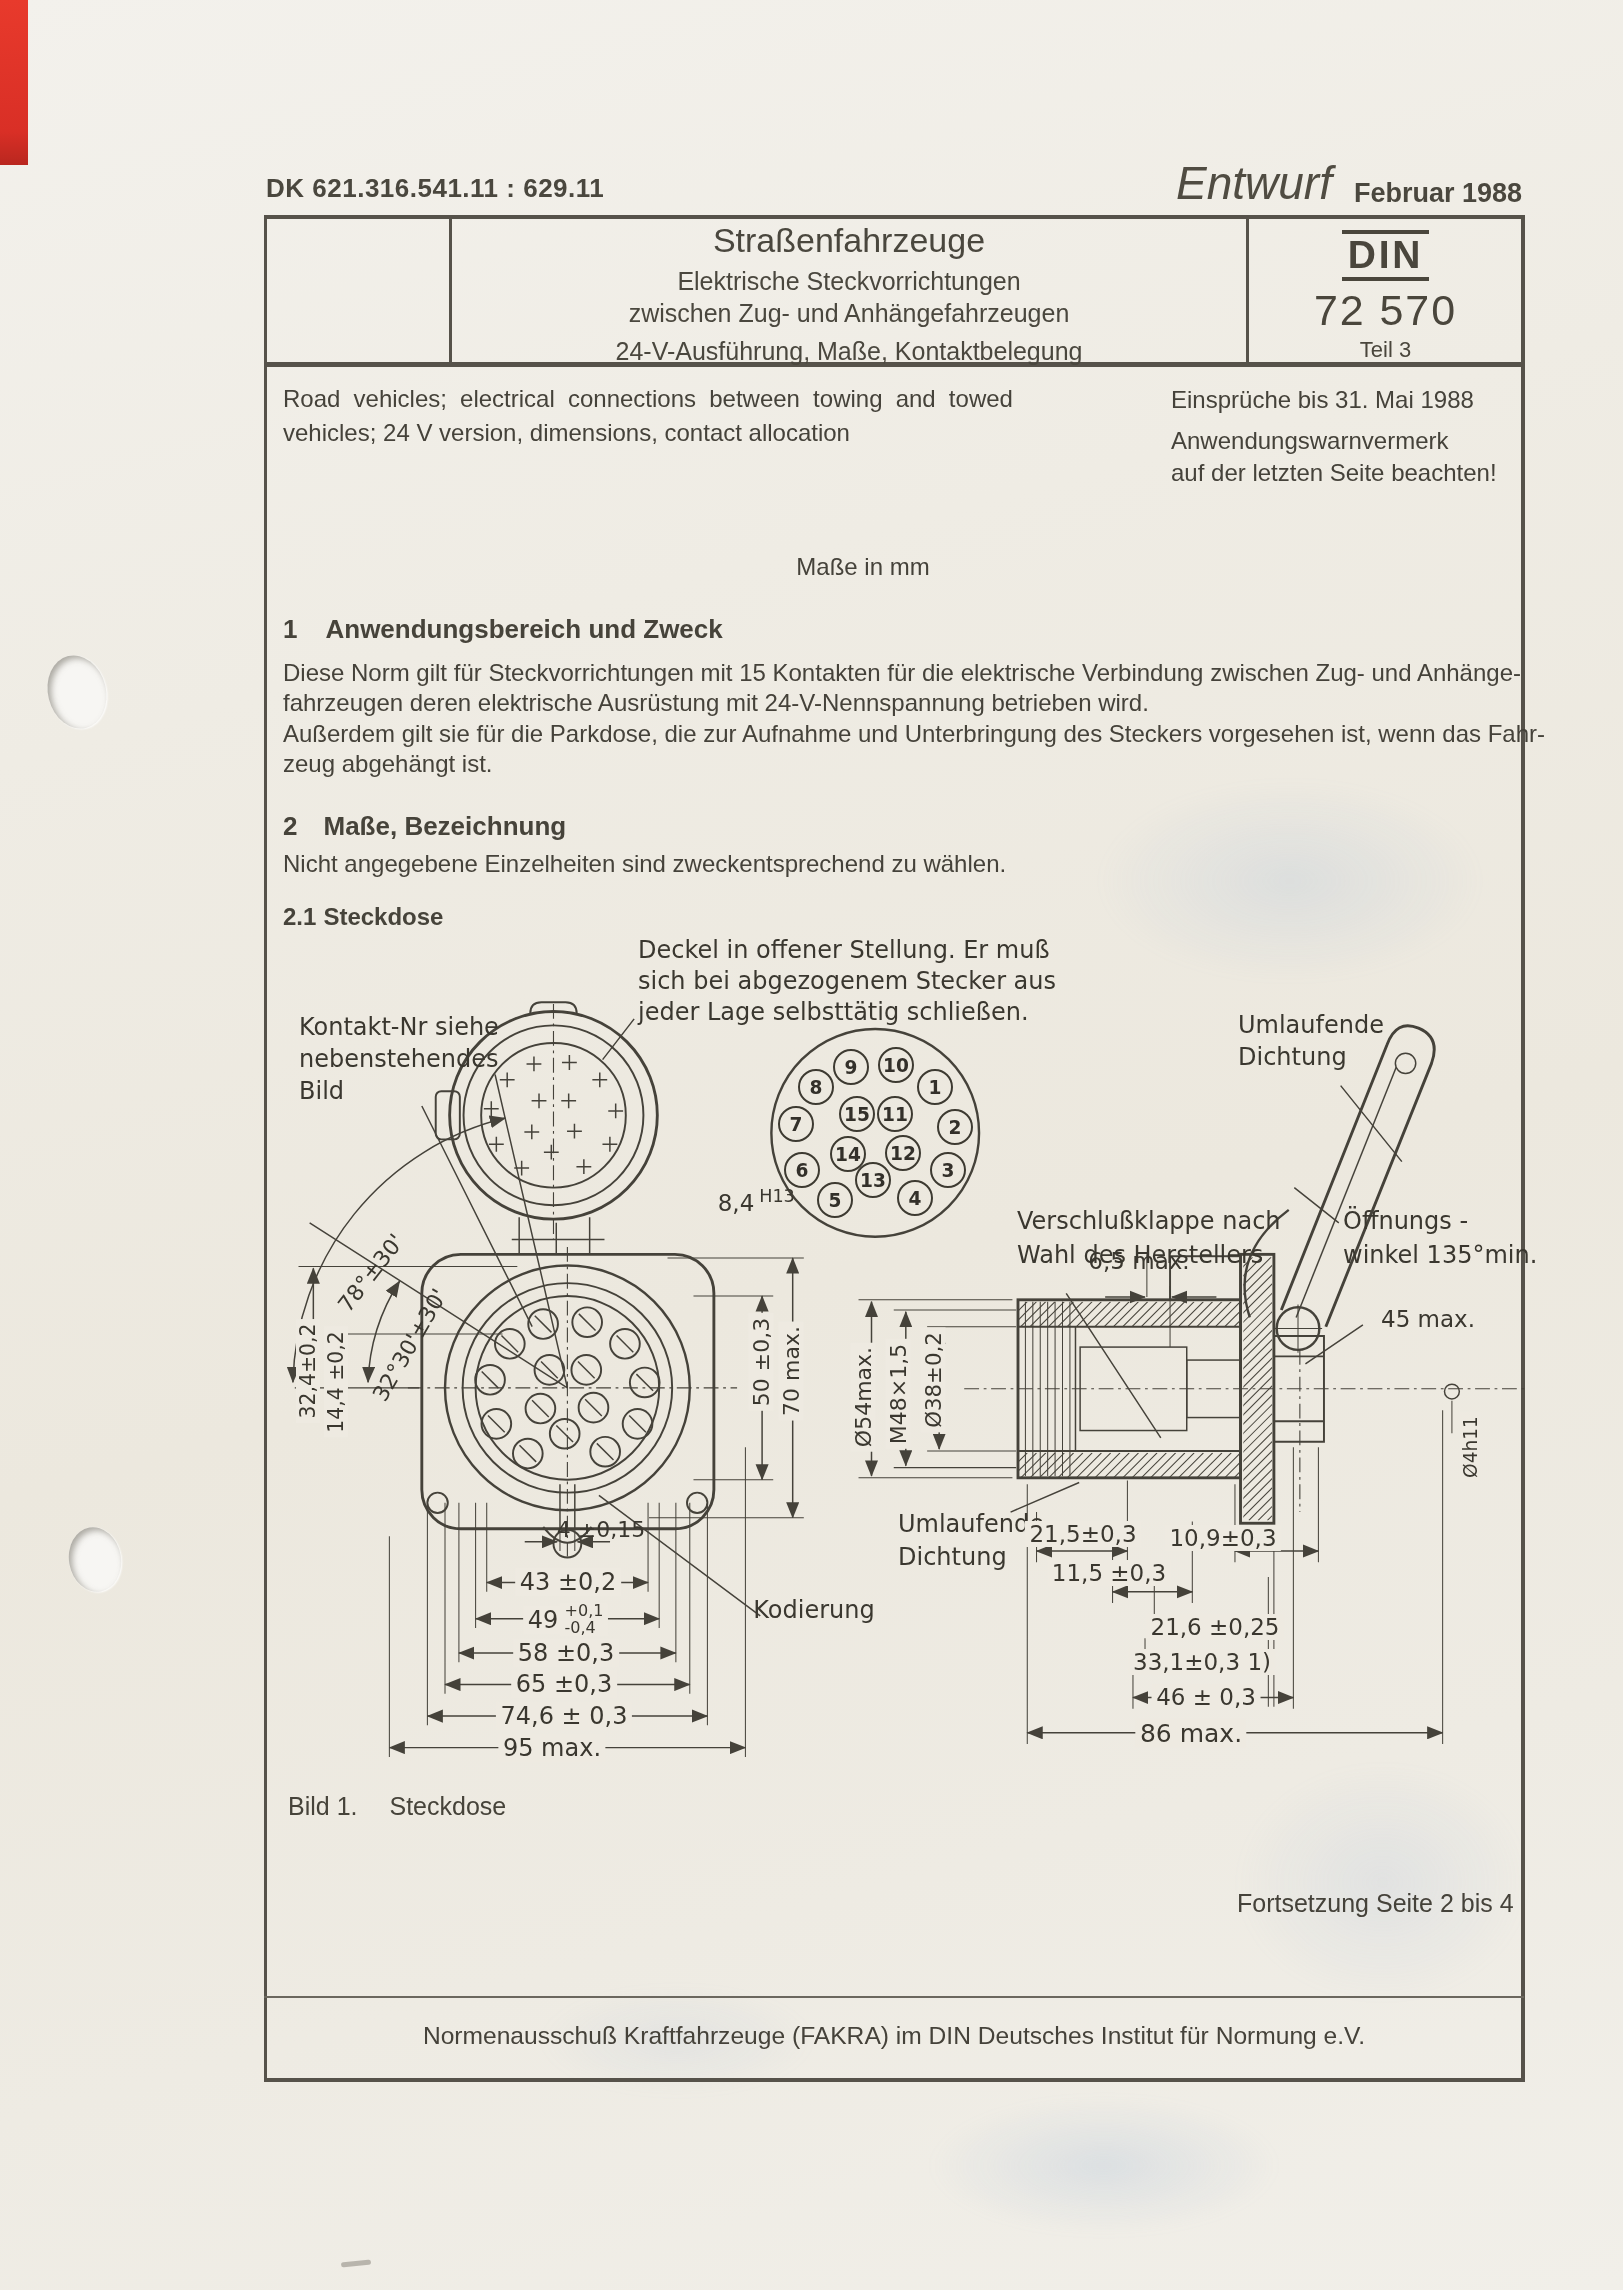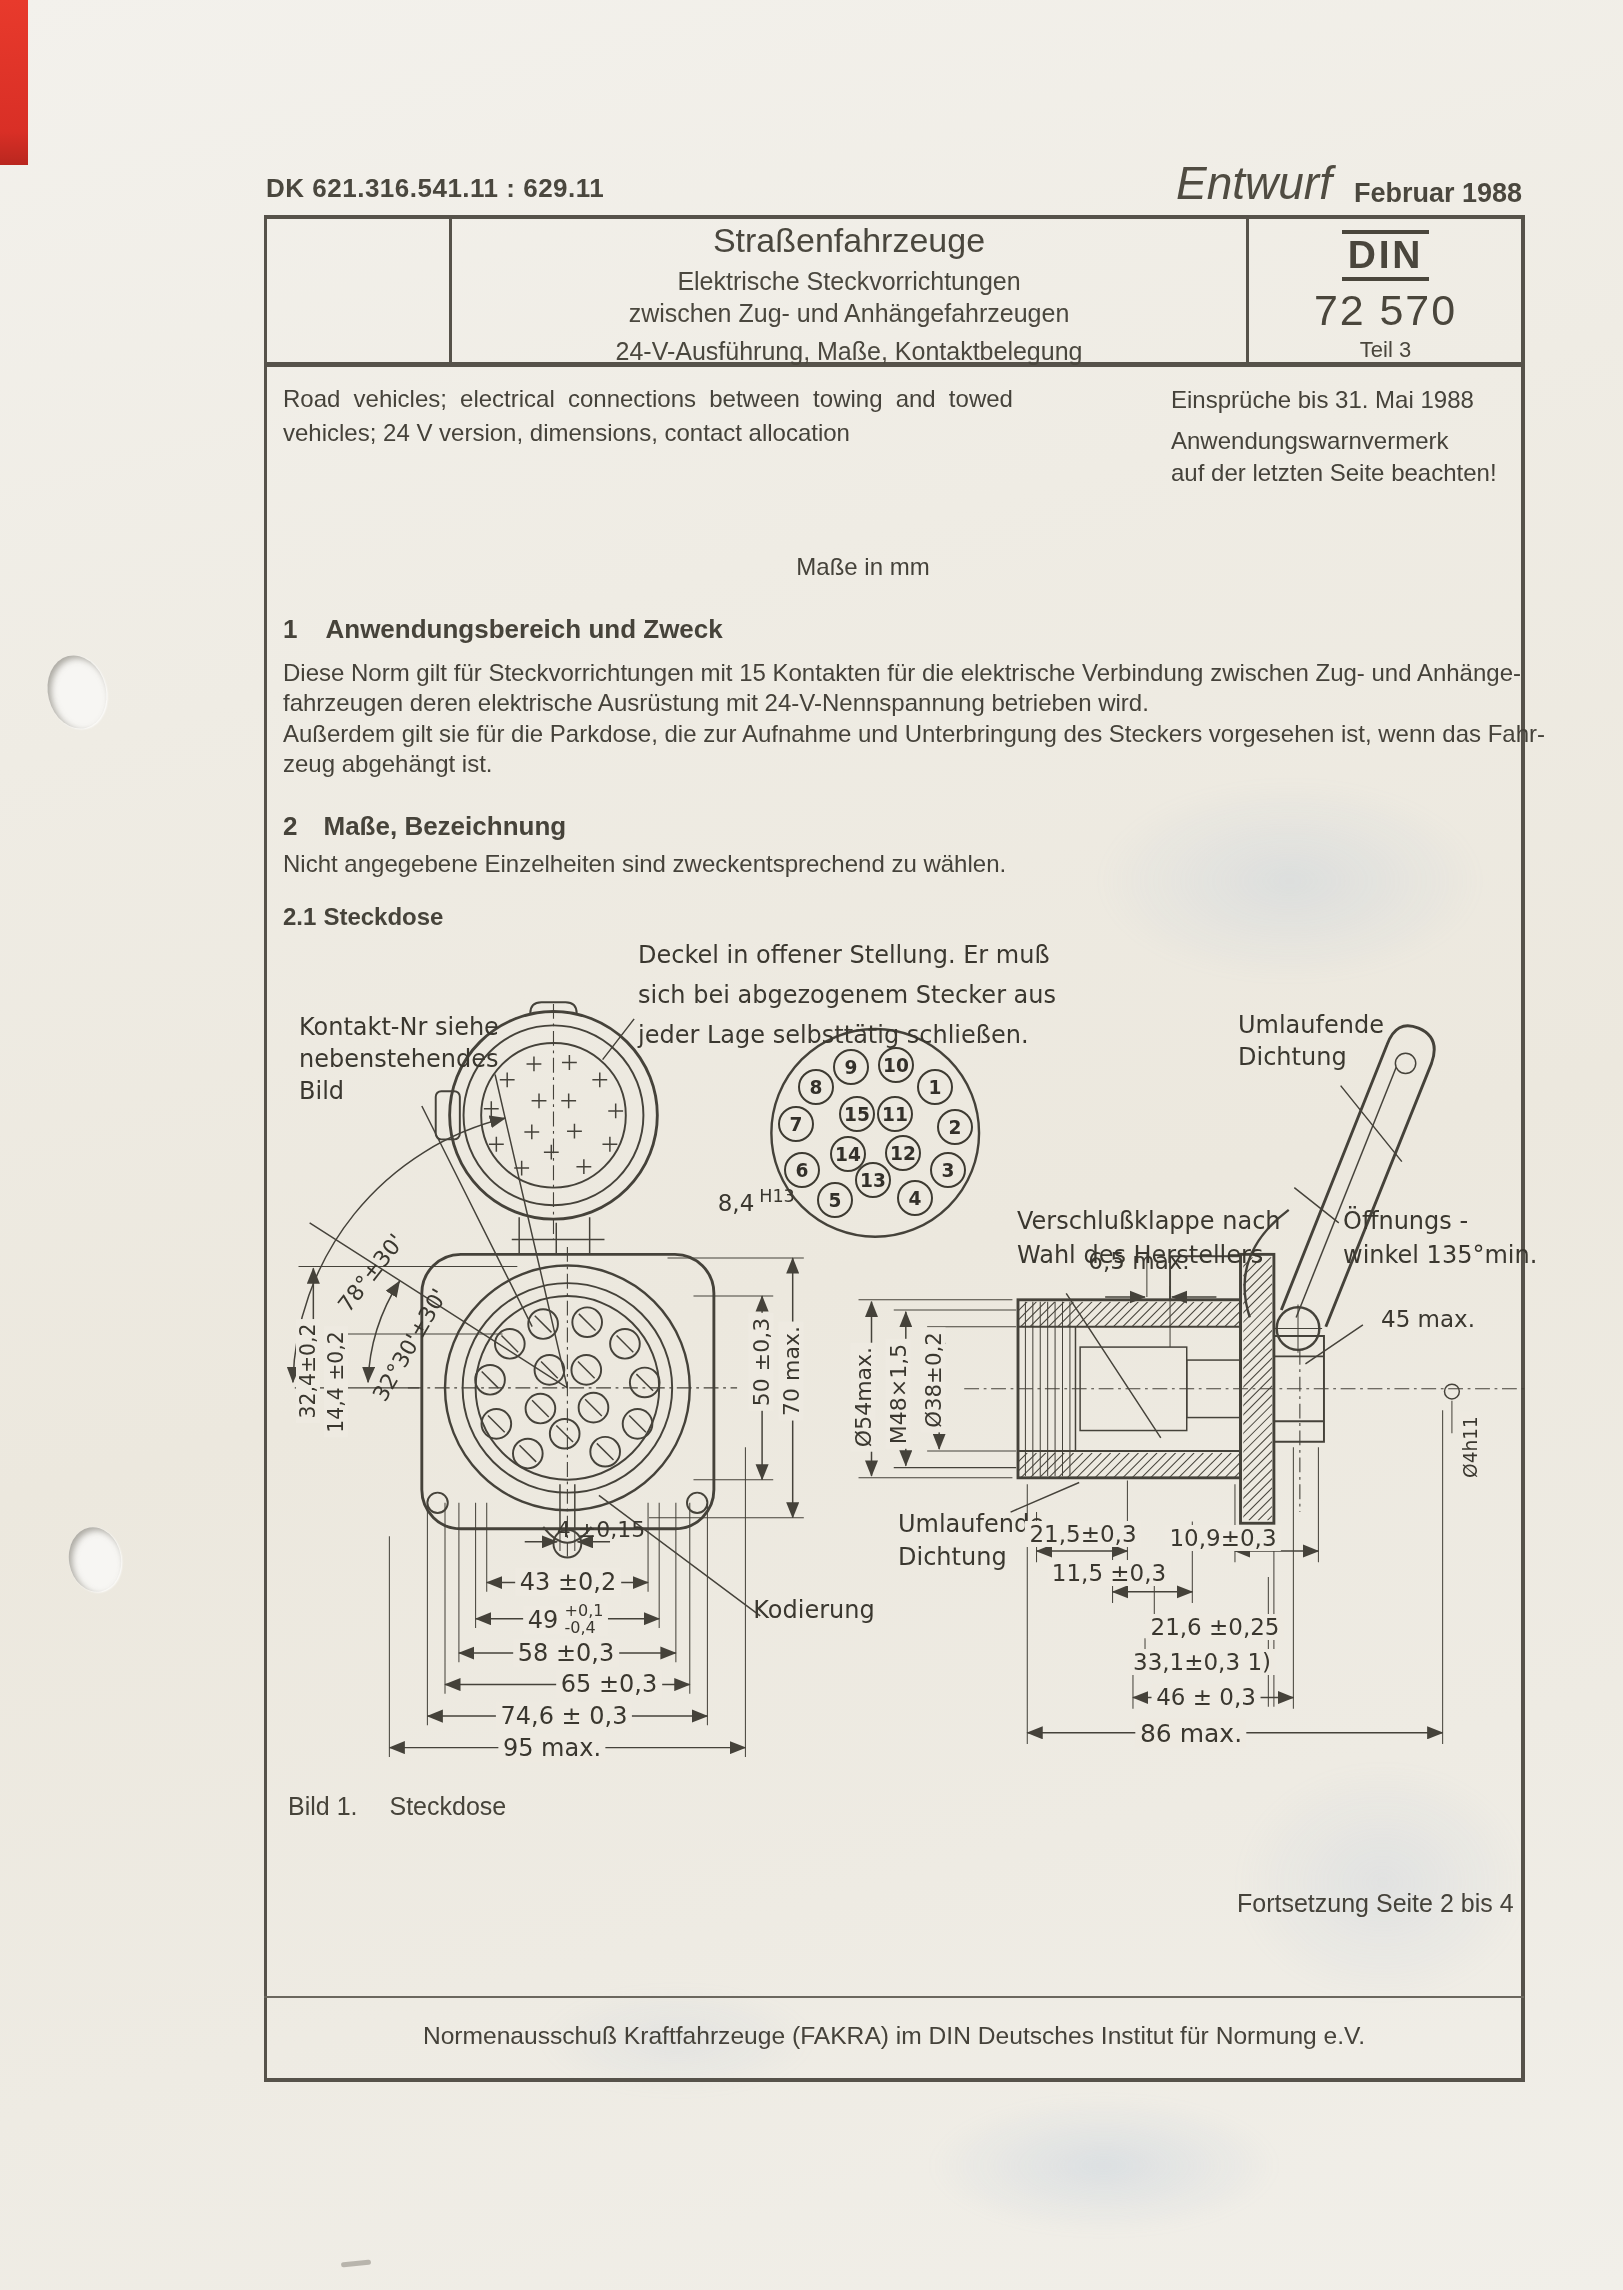--- a/index.html
+++ b/index.html
@@ -364,21 +364,21 @@
       <div class="contact" style="left: 816px; top: 1087px;">8</div>
       <div class="contact" style="left: 851px; top: 1067px;">9</div>
       <div class="contact" style="left: 896px; top: 1065px;">10</div>
       <div class="contact" style="left: 895px; top: 1114px;">11</div>
       <div class="contact" style="left: 903px; top: 1153px;">12</div>
       <div class="contact" style="left: 873px; top: 1180px;">13</div>
       <div class="contact" style="left: 848px; top: 1154px;">14</div>
       <div class="contact" style="left: 857px; top: 1114px;">15</div>
     </div>
   <div id="anno-layer">
-      <div class="anno" style="font-size: 24px; line-height: 40px; left: 638px; top: 935px;">Deckel in offener Stellung. Er muß
+      <div class="anno" style="font-size: 24px; line-height: 31px; left: 638px; top: 935px;">Deckel in offener Stellung. Er muß
 sich bei abgezogenem Stecker aus
 jeder Lage selbsttätig schließen.</div>
       <div class="anno" style="font-size: 24px; line-height: 32px; left: 299px; top: 1011px;">Kontakt-Nr siehe
 nebenstehendes
 Bild</div>
       <div class="anno" style="font-size: 24px; line-height: 32px; left: 1238px; top: 1009px;">Umlaufende
 Dichtung</div>
       <div class="anno" style="font-size: 24px; line-height: 34px; left: 1017px; top: 1204px;">Verschlußklappe nach
 Wahl des Herstellers</div>
       <div class="anno" style="font-size: 24px; line-height: 34px; left: 1343px; top: 1204px;">Öffnungs -
@@ -392,21 +392,21 @@
       <div class="anno bg" style="font-size: 20.4px; left: 308px; top: 1371px; transform: translate(-50%, -50%) rotate(-90deg);">32,4±0,2</div>
       <div class="anno bg" style="font-size: 20.4px; left: 336px; top: 1382px; transform: translate(-50%, -50%) rotate(-90deg);">14,4 ±0,2</div>
       <div class="anno bg" style="font-size: 22px; left: 761px; top: 1362px; transform: translate(-50%, -50%) rotate(-90deg);">50 ±0,3</div>
       <div class="anno bg" style="font-size: 22px; left: 791px; top: 1371px; transform: translate(-50%, -50%) rotate(-90deg);">70 max.</div>
       <div class="anno" style="font-size: 22px; left: 601px; top: 1529px; transform: translate(-50%, -50%) rotate(0deg);">4 ±0,15</div>
       <div class="anno bg" style="font-size: 24px; left: 568px; top: 1582px; transform: translate(-50%, -50%) rotate(0deg);">43 ±0,2</div>
       <div class="anno bg" style="font-size: 24px; left: 543px; top: 1620px; transform: translate(-50%, -50%) rotate(0deg);">49</div>
       <div class="anno bg" style="font-size: 16px; line-height: 16.7px; left: 584px; top: 1620px; transform: translate(-50%, -50%) rotate(0deg);">+0,1
 -0,4</div>
       <div class="anno bg" style="font-size: 24px; left: 566px; top: 1653px; transform: translate(-50%, -50%) rotate(0deg);">58 ±0,3</div>
-      <div class="anno bg" style="font-size: 24px; left: 564px; top: 1684px; transform: translate(-50%, -50%) rotate(0deg); margin-left: 45px;">65 ±0,3</div>
+      <div class="anno bg" style="font-size: 24px; left: 564px; top: 1684px; transform: translate(-50%, -50%) rotate(0deg);">65 ±0,3</div>
       <div class="anno bg" style="font-size: 24px; left: 564px; top: 1716px; transform: translate(-50%, -50%) rotate(0deg);">74,6 ± 0,3</div>
       <div class="anno bg" style="font-size: 24px; left: 552px; top: 1748px; transform: translate(-50%, -50%) rotate(0deg);">95 max.</div>
       <div class="anno" style="font-size: 24px; left: 814px; top: 1610px; transform: translate(-50%, -50%) rotate(0deg);">Kodierung</div>
       <div class="anno bg" style="font-size: 22px; left: 863px; top: 1397px; transform: translate(-50%, -50%) rotate(-90deg);">Ø54max.</div>
       <div class="anno bg" style="font-size: 22px; left: 898px; top: 1394px; transform: translate(-50%, -50%) rotate(-90deg);">M48×1,5</div>
       <div class="anno bg" style="font-size: 21.3px; left: 933px; top: 1380px; transform: translate(-50%, -50%) rotate(-90deg);">Ø38±0,2</div>
       <div class="anno bg" style="font-size: 18.6px; left: 1470px; top: 1447px; transform: translate(-50%, -50%) rotate(-90deg);">Ø4h11</div>
       <div class="anno" style="font-size: 24px; line-height: 33px; left: 898px; top: 1508px;">Umlaufende
 Dichtung</div>
       <div class="anno bg" style="font-size: 23px; left: 1083px; top: 1534px; transform: translate(-50%, -50%) rotate(0deg);">21,5±0,3</div>

